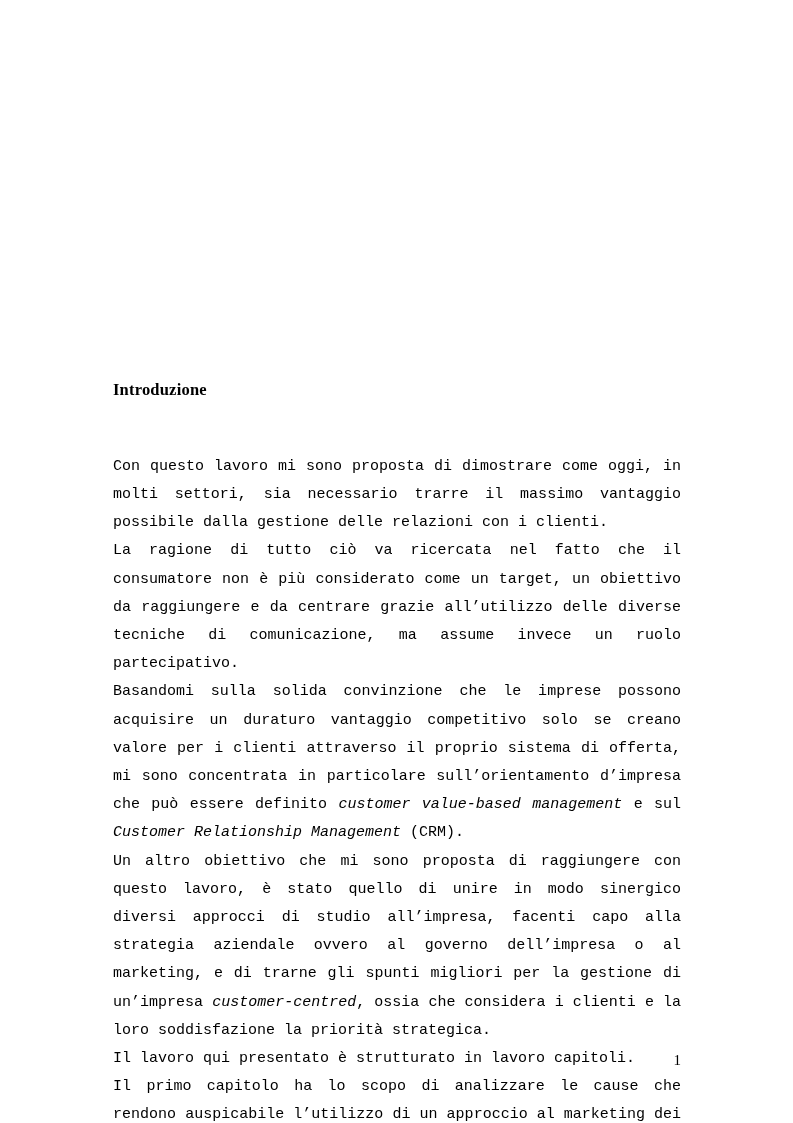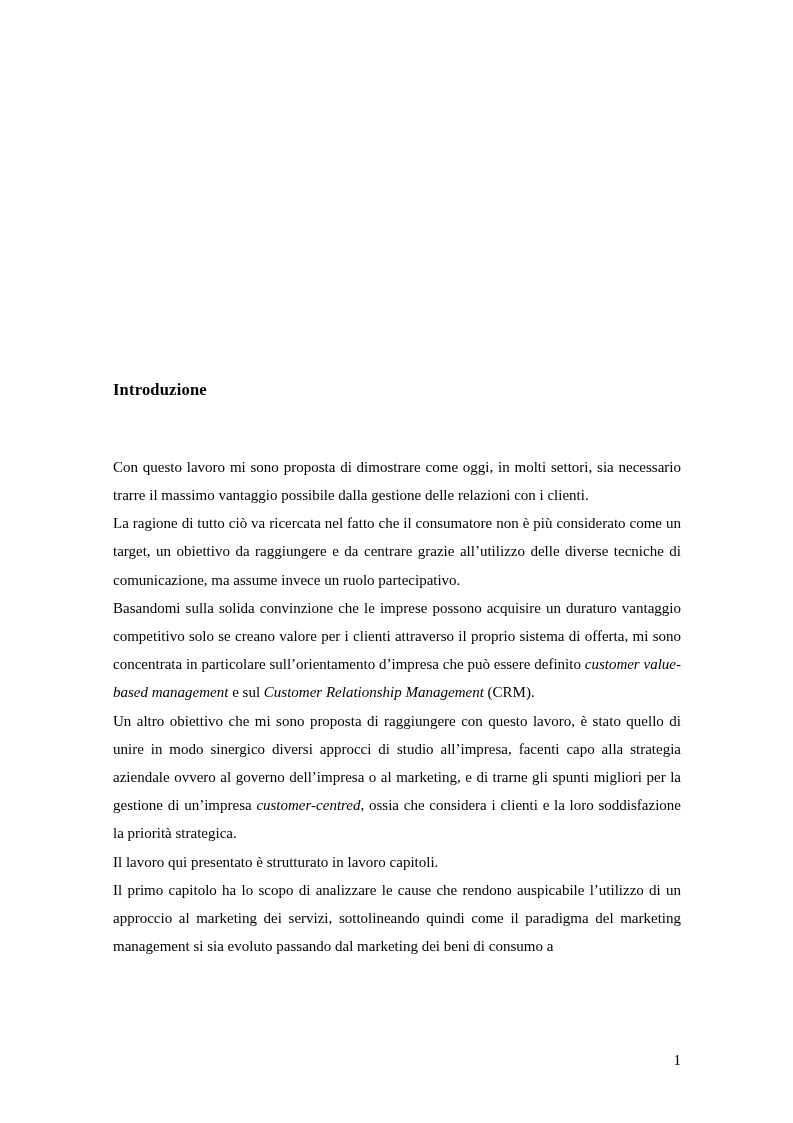--- a/index.html
+++ b/index.html
@@ -33,20 +33,21 @@
   .body-block {
     margin-top: 53px;
   }
   .para {
     font-size: 15px;
     line-height: 28.2px;
     text-align: justify;
     text-justify: inter-word;
     margin: 0;
     hyphens: none;
+    font-family: Liberation Mono, monospace;
   }
   .para + .para {
     margin-top: 0;
   }
   .it {
     font-style: italic;
   }
   .page-number {
     position: absolute;
     left: 0;

